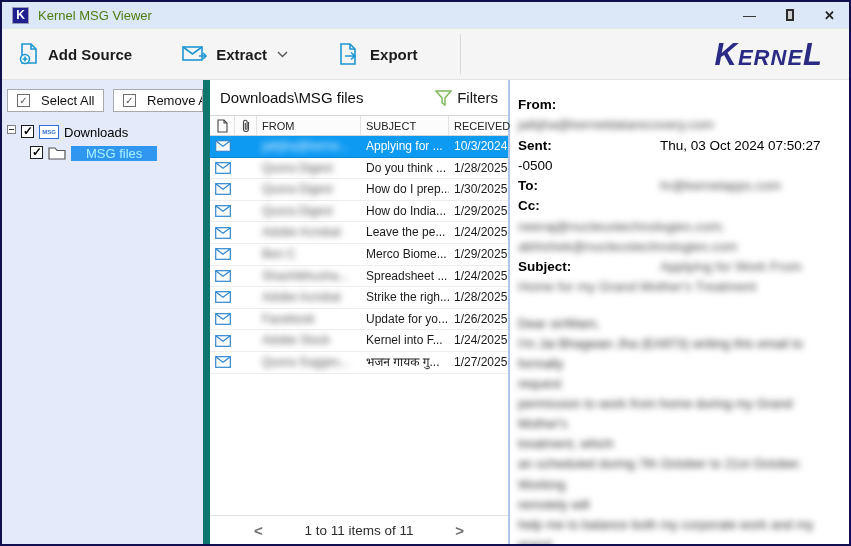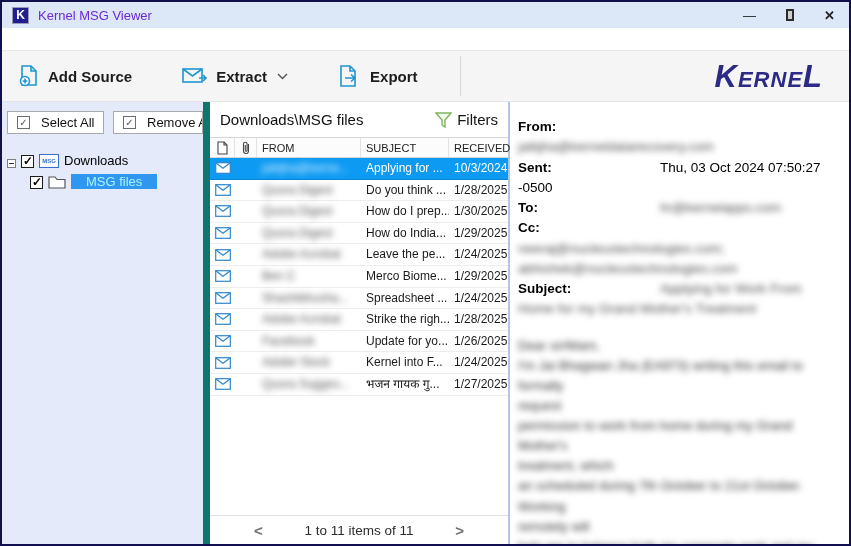--- a/index.html
+++ b/index.html
@@ -6,30 +6,30 @@
   html,body { background:#9a9a9a; font-family:"Liberation Sans", sans-serif; }
   .window { width:851px; height:546px; border:2px solid #10104e; background:#fff;
             display:flex; flex-direction:column; overflow:hidden; }
 
   
   .titlebar { height:26px; background:#dce8f8; display:flex; align-items:center;
               gap:9px; padding:0 10px; flex:0 0 auto; }
   .app-icon { width:17px; height:17px; background:#1f1f8f; color:#fff; font-weight:bold;
               font-size:12px; display:flex; align-items:center; justify-content:center;
               border:1px solid #9a9ab8; }
-  .title { font-size:13px; color:#6d28d9; }
+  .title { font-size:13px; color:#4d7c0f; }
   .win-controls { margin-left:auto; display:flex; align-items:center; gap:30px; padding-right:4px; }
   .wc { font-size:13px; color:#222; cursor:default; line-height:1; }
   .wc-max { width:8px; height:12px; border:2px solid #2b2b2b; background:#cfcfcf; }
   .wc-close { font-weight:bold; }
 
   
   .toolbar { height:52px; background:#f5f5f5; border-top:1px solid #e7e7e7;
              border-bottom:1px solid #e3e3e3; display:flex; align-items:center;
-             padding:0 12px; flex:0 0 auto;margin-top:22px; }
+             padding:0 12px; flex:0 0 auto; }
   .tbtn { display:flex; align-items:center; gap:8px; font-size:15px; font-weight:700;
           color:#1c1c1c; cursor:pointer; padding:6px 4px; }
   .tbtn + .tbtn { margin-left:42px; }
   .tb-divider { width:1px; height:40px; background:#d8d8d8; margin-left:38px; }
   .chev { margin-left:2px; }
   .brand { margin-left:auto; font-variant:small-caps; font-weight:700; font-size:31px;
            color:#2b2b85; letter-spacing:1px; padding-right:14px; line-height:1;font-style:italic; }
 
   
   .content { flex:1; display:flex; min-height:0; }
@@ -39,21 +39,21 @@
                 flex:0 0 auto; }
   .lbtns { display:flex; gap:9px; }
   .lbtn { height:23px; background:#fff; border:1px solid #a9a9a9; display:flex;
           align-items:center; gap:11px; font-size:13px; color:#111; padding:0 9px;
           white-space:nowrap; overflow:hidden; cursor:pointer; }
   .lbtn.b1 { width:100px; }
   .lbtn.b2 { width:90px; flex:0 0 auto; }
   .cbx { width:13px; height:13px; border:1px solid #6d6d6d; background:#fff; flex:0 0 auto;
          display:flex; align-items:center; justify-content:center; font-size:10px; color:#555; }
   .tree { margin-top:13px; font-size:13px; color:#000; }
-  .tnode { display:flex; align-items:flex-end; gap:5px; height:21px; cursor:pointer; }
+  .tnode { display:flex; align-items:flex-start; gap:5px; height:21px; cursor:pointer; }
   .tnode.child { padding-left:23px; }
   .expander { width:9px; height:9px; border:1px solid #7f7f7f; background:#fff; position:relative; flex:0 0 auto; }
   .expander::after { content:""; position:absolute; left:1px; right:1px; top:3px; height:1px; background:#333; }
   .tcheck { width:13px; height:13px; border:1px solid #1c1c1c; background:#fff; position:relative; flex:0 0 auto; }
   .tcheck::after { content:"✓"; position:absolute; left:1px; top:-2px; font-size:12px; font-weight:bold; color:#000; }
   .msg-ico { width:20px; height:14px; border:1px solid #2f6fd0; background:#fff; color:#2f6fd0;
              font-size:6px; font-weight:bold; display:flex; align-items:center; justify-content:center;
              letter-spacing:0; flex:0 0 auto; }
   .sel-label { background:#2f97ef; color:#a9f3ff; padding:0 15px; }
 

